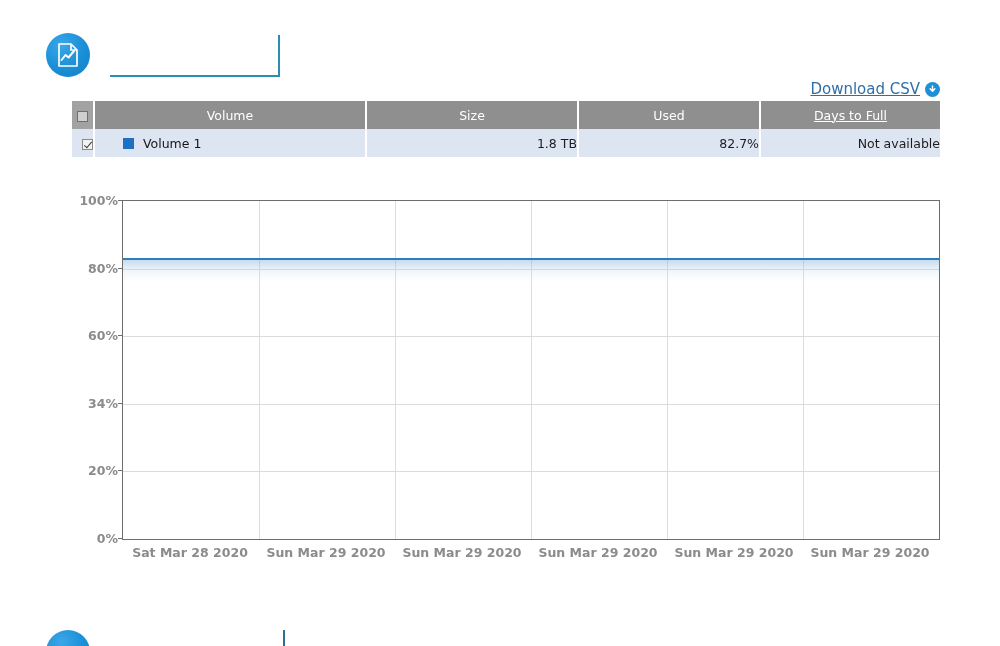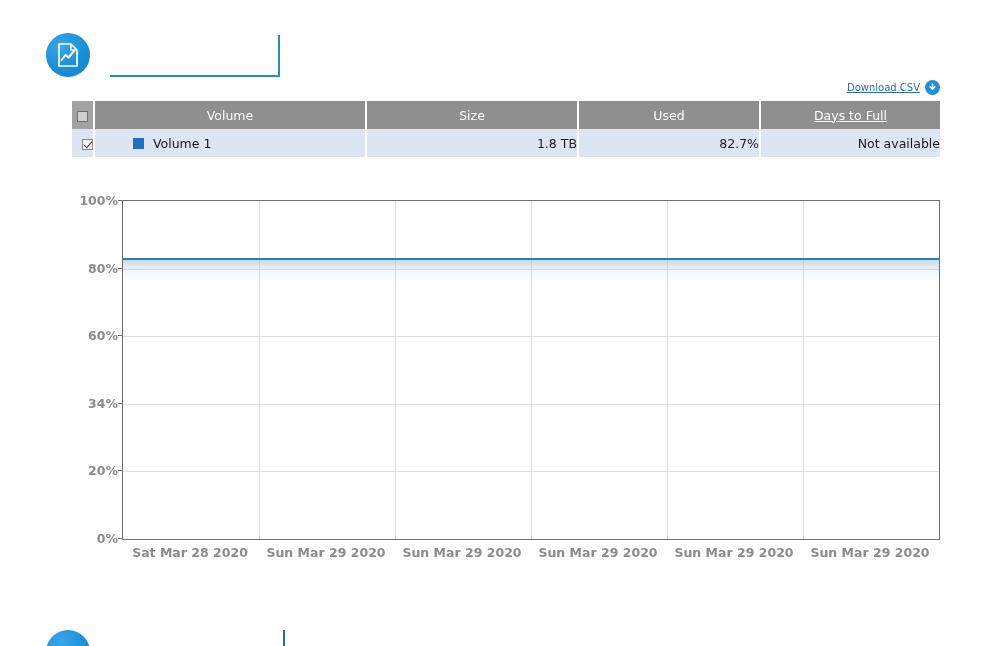--- a/index.html
+++ b/index.html
@@ -64,21 +64,21 @@
   .download-csv {
     position: absolute;
     right: 60px;
     top: 80px;
     display: flex;
     align-items: center;
     gap: 5px;
     cursor: pointer;
   }
   .download-csv-label {
-    font-size: 10px;
+    font-size: 15px;
     color: #2f6fa8;
     text-decoration: underline;
     white-space: nowrap;
   }
   .download-csv-icon {
     width: 15px;
     height: 15px;
     border-radius: 50%;
     background: #1f8fd6;
     display: flex;
@@ -147,21 +147,21 @@
   }
   .checkbox.header-cb {
     border: 1px solid #6f6f6f;
     background: #cfcfcf;
   }
 
   .volume-cell {
     display: flex;
     align-items: center;
     gap: 9px;
-    padding-left: 38px;
+    padding-left: 28px;
     height: 28px;
     box-sizing: border-box;
   }
   .swatch {
     width: 11px;
     height: 11px;
     background: #1f6fc4;
     flex: 0 0 auto;
   }
   .volume-name { font-size: 12.5px; color: #161616; }

